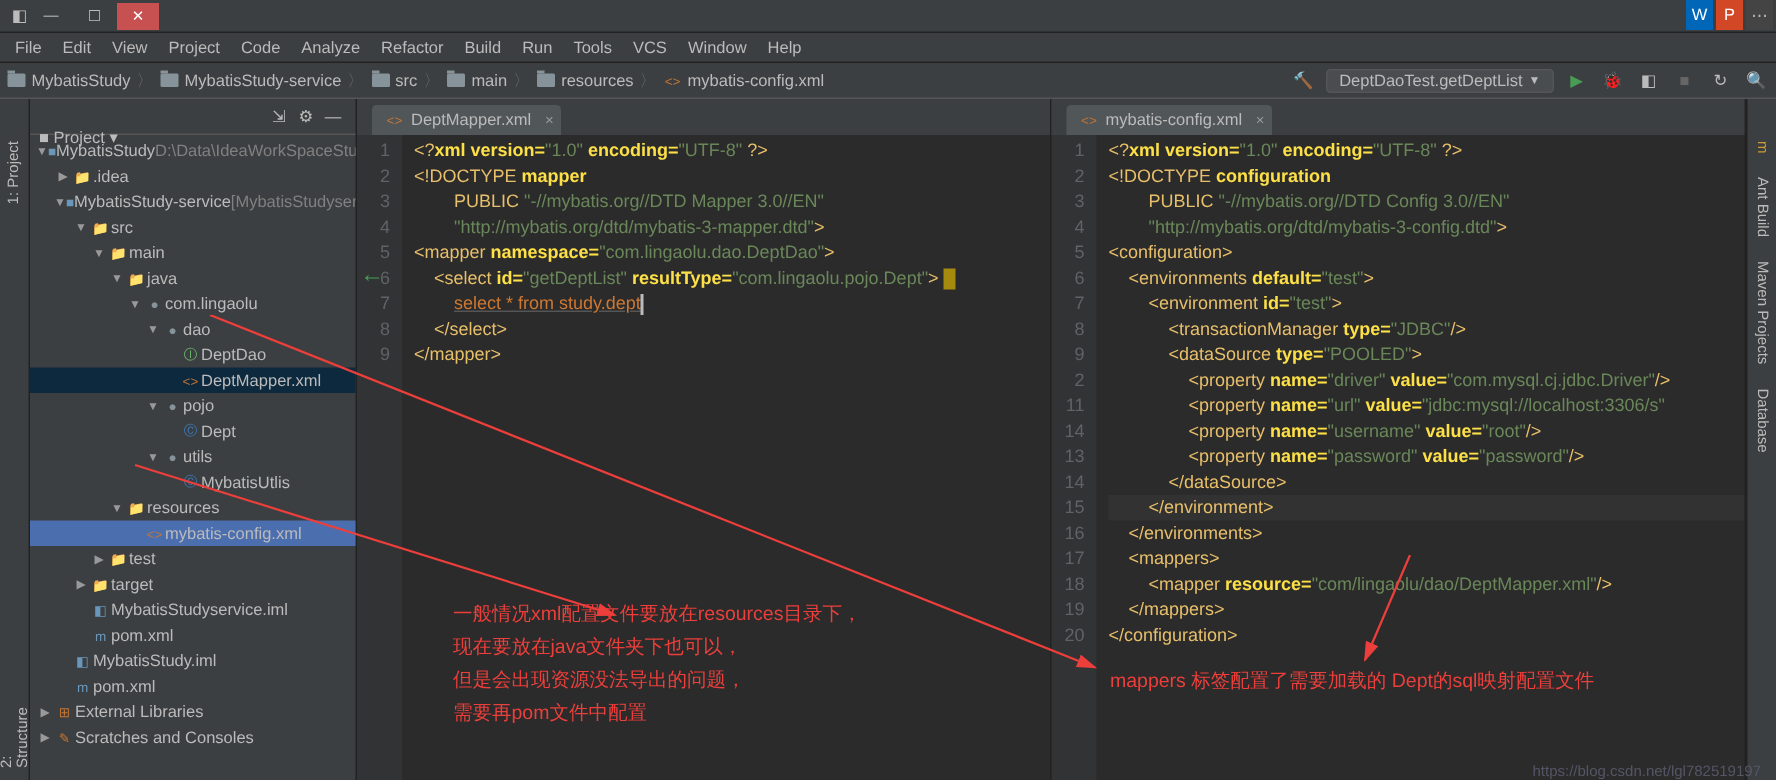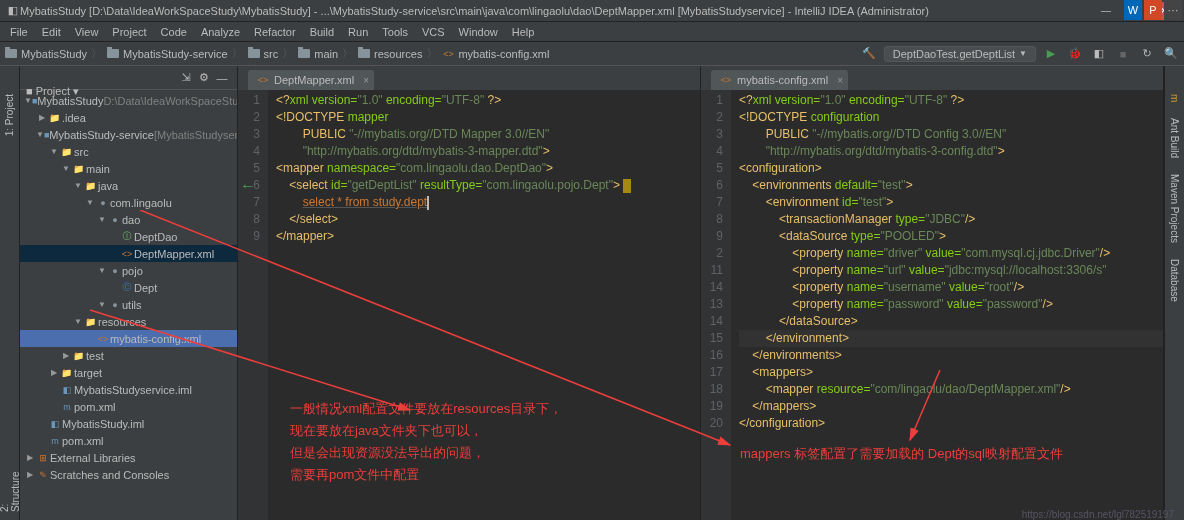--- a/index.html
+++ b/index.html
@@ -40,44 +40,43 @@
 .editor { flex:1; display:flex; flex-direction:column; border-right:1px solid #222; background:#2b2b2b; position:relative; }
 .tabs { height:24px; background:#3c3f41; display:flex; align-items:flex-end; padding-left:10px; }
 .tab { background:#515658; padding:3px 20px 3px 8px; font-size:11px; color:#bbb; border-radius:3px 3px 0 0; position:relative; display:flex; align-items:center; gap:4px; }
 .tab .x { position:absolute; right:5px; color:#999; font-size:10px; }
 .code { flex:1; display:flex; overflow:hidden; font-family:'Consolas','Monaco',monospace; font-size:12px; line-height:17px; }
 .gutter { width:30px; background:#313335; text-align:right; padding-right:8px; color:#606366; padding-top:2px; }
 .gutter div { height:17px; }
 .codecontent { flex:1; padding:2px 0 0 8px; white-space:pre; position:relative; }
 .ln { height:17px; }
 .xmlt { color:#e8bf6a; }
-.xmlattr { color:#84cc16; }
+.xmlattr { color:#fde047;font-weight:bold; }
 .xmlval { color:#6a8759; }
 .kw { color:#cc7832; }
 .doctype { color:#e8bf6a;margin-top:44px; }
 .arrowback { position:absolute; left:-28px; top:85px; color:#499c54; font-size:16px; }
 .caret { background:#bbb; display:inline-block; width:2px; height:14px; vertical-align:middle; }
 .hlbox { background:#a68a0d; display:inline-block; width:8px; height:14px; vertical-align:middle; }
 .rightbar { width:20px; background:#3c3f41; border-left:1px solid #222; display:flex; flex-direction:column; align-items:center; padding-top:20px; }
 .rightbar span { writing-mode:vertical-rl; font-size:10px; color:#bbb; margin:8px 0; }
 .annot { position:absolute; color:#ec3f3b; font-size:13px; line-height:22px; pointer-events:none; z-index:10; font-family:'Microsoft YaHei',sans-serif; }
-.annot1 { left:290px; top:398px; }
+.annot1 { left:302px; top:398px; }
 .annot2 { left:740px; top:443px; }
 .statusbar { position:absolute; bottom:0; right:10px; color:#556; font-size:10px; }
 svg.line { position:absolute; pointer-events:none; z-index:9; }
 .minimap { position:absolute; right:2px; top:26px; width:12px; height:200px; }
 .taskicons { position:absolute; right:2px; top:0; display:flex; gap:2px; }
 .taskicons span { width:18px; height:20px; display:flex; align-items:center; justify-content:center; font-size:11px; }
 </style>
 </head>
 <body>
 
 <div class="titlebar">
   <span class="ico">◧</span>
-  <div class="title">MybatisStudy [D:\Data\IdeaWorkSpaceStudy\MybatisStudy] - ...\MybatisStudy-service\src\main\java\com\lingaolu\dao\DeptMapper.xml [MybatisStudyservice] - IntelliJ IDEA (Administrator)</div>
   <div class="winbtns">
     <span>—</span>
     <span>☐</span>
     <span class="close">✕</span>
   </div>
 </div>
 
 <div class="taskicons">
   <span style="background:#0067b8;color:#fff">W</span>
     <span style="background:#d24726;color:#fff">P</span>
@@ -228,20 +227,25 @@
         </div>
         <div class="tree-item" style="padding-left: 88px;">
           <span class="arrow"></span>
           <span class="ico" style="color: rgb(60, 122, 185); font-size: 9px;">Ⓒ</span>
           <span class="name"> Dept</span>
         </div>
         <div class="tree-item" style="padding-left: 76px;">
           <span class="arrow">▼</span>
           <span class="ico" style="color: rgb(135, 147, 154); font-size: 9px;">●</span>
           <span class="name"> utils</span>
+        </div>
+        <div class="tree-item" style="padding-left: 88px;">
+          <span class="arrow"></span>
+          <span class="ico" style="color: rgb(60, 122, 185); font-size: 9px;">Ⓒ</span>
+          <span class="name"> MybatisUtlis</span>
         </div>
         <div class="tree-item" style="padding-left: 52px;">
           <span class="arrow">▼</span>
           <span class="ico" style="color: rgb(197, 163, 60); font-size: 9px;">📁</span>
           <span class="name"> resources</span>
         </div>
         <div class="tree-item sel2" style="padding-left: 64px;">
           <span class="arrow"></span>
           <span class="ico" style="color: rgb(197, 118, 51); font-size: 9px;">&lt;&gt;</span>
           <span class="name"> mybatis-config.xml</span>

